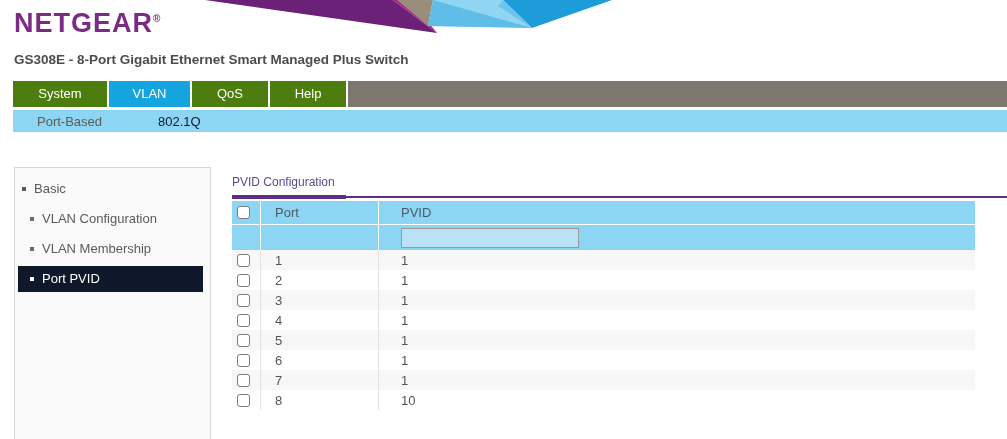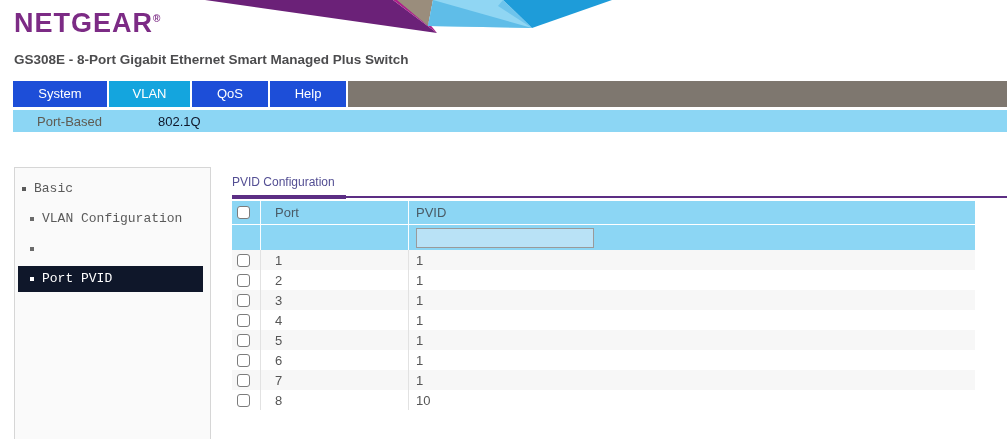--- a/index.html
+++ b/index.html
@@ -12,35 +12,35 @@
           font-size:27px; letter-spacing:1px; }
   .logo sup { font-size:10px; font-weight:bold; }
   .banner { position:absolute; left:195px; top:0; }
   .device-title { position:absolute; left:14px; top:52px; font-size:13.5px;
                   font-weight:bold; color:#4C4C4E; }
 
   
   .navbar { position:absolute; left:13px; right:0; top:81px; height:26px;
             background:#7E776F; display:flex; }
   .tab { width:83px; height:26px; line-height:26px; text-align:center; color:#fff;
-         font-size:13px; background:#1d4ed8; border-right:2px solid #fff; cursor:pointer; }
+         font-size:13px; background:#4d7c0f; border-right:2px solid #fff; cursor:pointer; }
   .tab.t0 { width:96px; }
   .tab.t2, .tab.t3 { width:78px; }
   .tab.active { background:#14A5DE; }
 
   
   .subnav { position:absolute; left:13px; right:0; top:110px; height:22px;
             background:#8CD6F4; display:flex; align-items:center; font-size:13px; }
   .subnav-item { padding:0 24px; color:#5F5B52; cursor:pointer; }
   .subnav-item.active { color:#0f172a; margin-left:8px; }
 
   
   .sidebar { position:absolute; left:14px; top:167px; width:197px; bottom:0;
              background:#FAFAFA; border:1px solid #D6D6D6; border-bottom:none;
-             padding-top:6px;font-family:Liberation Mono, monospace; }
+             padding-top:6px; }
   .side-item { height:30px; line-height:30px; font-size:13px; color:#5A5A5A;
                display:flex; align-items:center; cursor:pointer; }
   .side-item .bullet { width:4px; height:4px; background:#5A5A5A; margin:0 8px 0 7px;
                        flex:0 0 auto; }
   .side-item.lvl2 .bullet { margin-left:15px; background:#6A6A6A; }
   .side-item.selected { background:#0f172a; color:#fff; height:26px; line-height:26px;
                         margin:2px 7px 2px 3px; }
   .side-item.selected .bullet { background:#fff; margin-left:12px; }
   .caret-up { display:inline-block; width:6px; height:6px; border-top:2px solid #9A9A9A;
               border-left:2px solid #9A9A9A; transform:rotate(45deg);
@@ -56,21 +56,21 @@
 
   .table { position:absolute; left:232px; top:201px; width:743px; font-size:13px; }
   .thead { display:flex; height:23px; background:#8CD6F4; color:#4A5B66;
            align-items:center; }
   .tinput { display:flex; height:26px; background:#8CD6F4; border-top:1px solid #fff;
             align-items:center; }
   .col-check { width:28px; align-self:stretch; display:flex; align-items:center; }
   .col-port  { width:118px; align-self:stretch; display:flex; align-items:center;
                padding-left:14px; }
   .col-pvid  { flex:1; align-self:stretch; display:flex; align-items:center;
-               padding-left:7px;margin-left:30px; }
+               padding-left:22px; }
   .thead .col-port, .thead .col-pvid,
   .tinput .col-port, .tinput .col-pvid { border-left:1px solid rgba(255,255,255,.95); }
   .checkbox { width:13px; height:13px; background:#fff; border:1px solid #7C7C7C;
               border-radius:3px; margin-left:5px; cursor:pointer; }
   .pvid-input { width:178px; height:20px; background:#B9E2F6; border:1px solid #9A9A9A;
                 font-size:13px; padding:0 4px; color:#444; }
   .tbody .trow { display:flex; height:20px; align-items:center; color:#555; }
   .tbody .trow:nth-child(odd) { background:#F7F7F7; }
   .tbody .trow:nth-child(even) { background:#FFFFFF; }
   .tbody .col-port, .tbody .col-pvid { border-left:1px solid #E2E2E2; }
@@ -110,20 +110,21 @@
     <div class="side-item">
       <span class="bullet"></span>
       <span>Basic</span>
     </div>
     <div class="side-item lvl2">
       <span class="bullet"></span>
       <span>VLAN Configuration</span>
     </div>
     <div class="side-item lvl2">
       <span class="bullet"></span>
+      <span>VLAN Membership</span>
     </div>
     <div class="side-item lvl2 selected">
       <span class="bullet"></span>
       <span>Port PVID</span>
     </div>
   </div>
 
   <div class="section-title">PVID Configuration</div>
   <div class="title-rule-thin"></div>
   <div class="title-rule-thick"></div>

